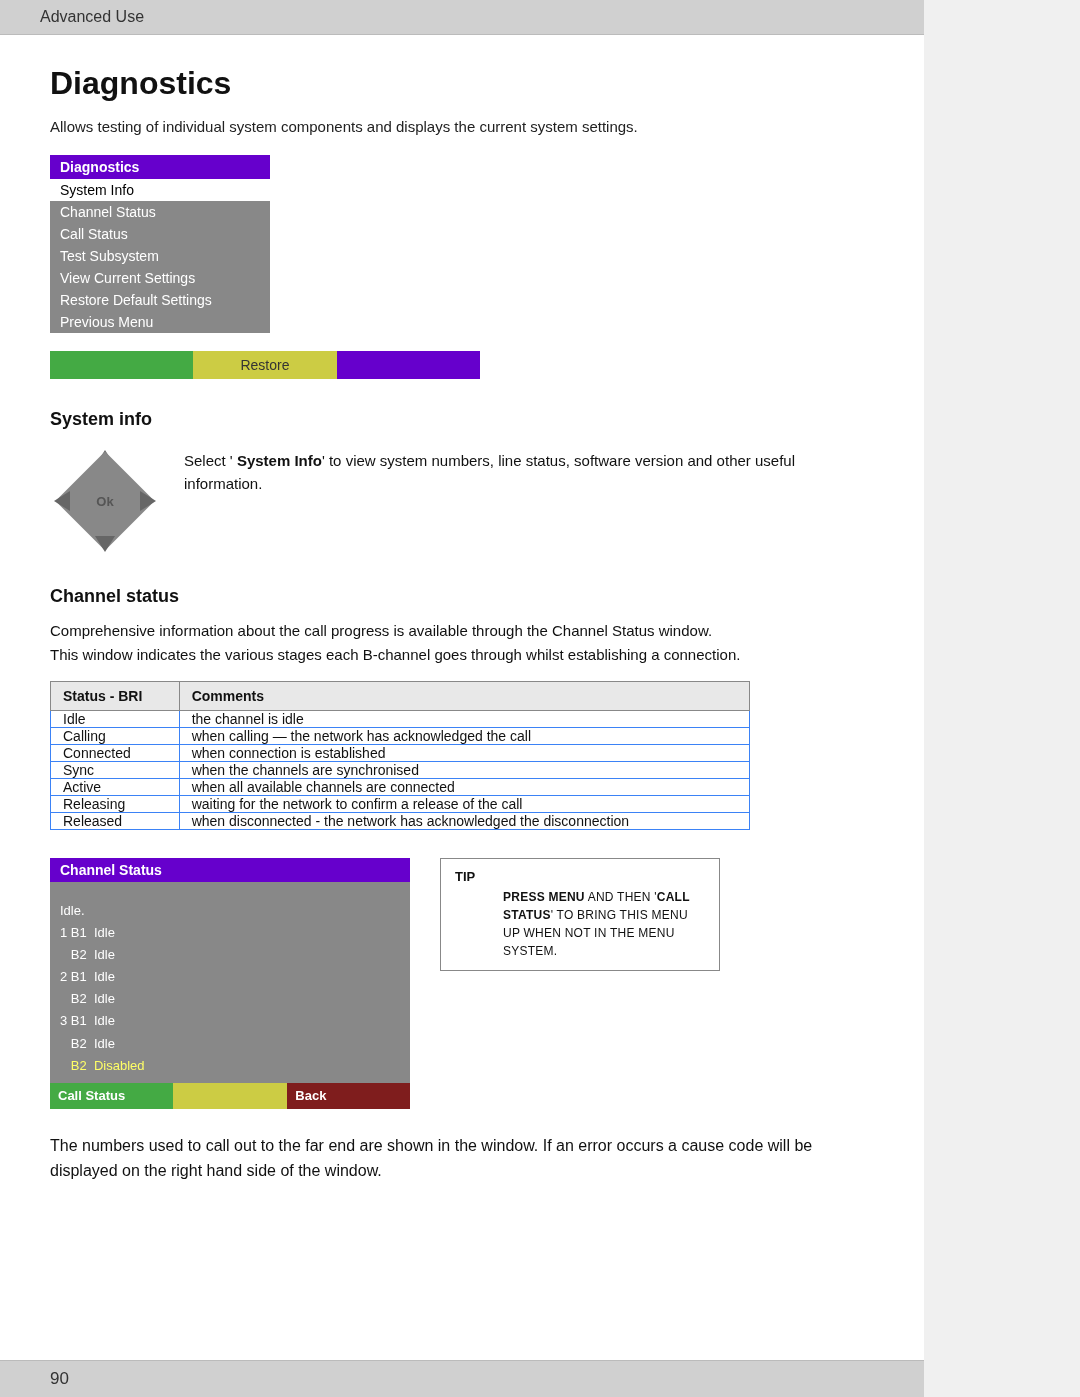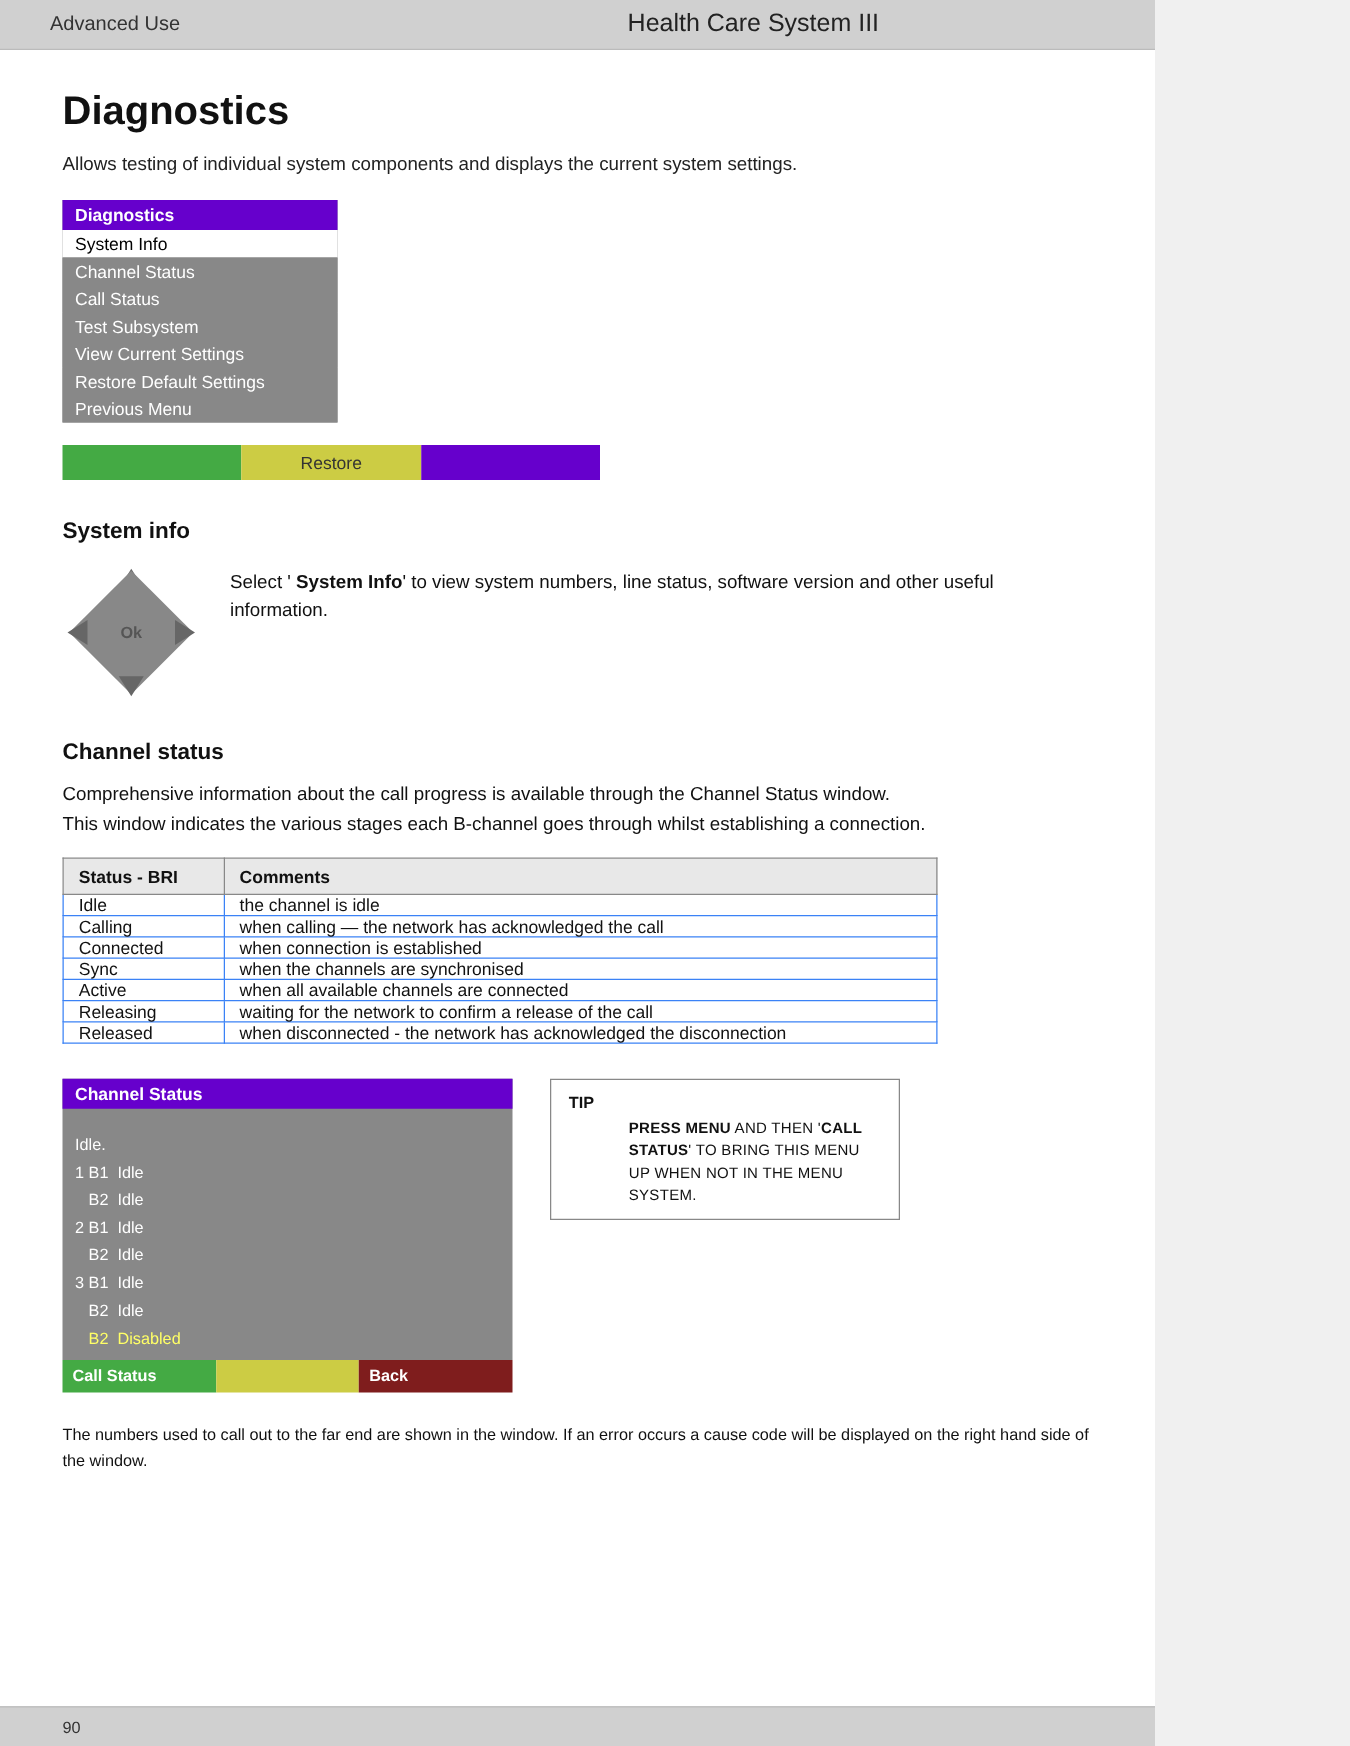--- a/index.html
+++ b/index.html
@@ -296,40 +296,39 @@
       font-size: 12px;
       text-transform: uppercase;
       line-height: 1.5;
       letter-spacing: 0.02em;
       margin-left: 48px;
     }
     .tip-text strong {
       font-weight: bold;
     }
     .bottom-text {
-      font-size: 13px;
+      font-size: 16px;
       line-height: 1.6;
       margin-bottom: 22px;
     }
     .footer {
       background: #d0d0d0;
       padding: 8px 50px;
-      font-size: 13px;
+      font-size: 17px;
       color: #333;
       border-top: 1px solid #bbb;
     }
   </style>
 </head>
 <body>
 
 <div class="page">
 
   <div class="header">
     <span class="header-left">Advanced Use</span>
-    <span class="header-center">Health Care System III</span>
   </div>
 
   <div class="content">
 
     
     <div class="page-title">Diagnostics</div>
 
     
     <p class="intro-text">Allows testing of individual system components and displays the current system settings.</p>
 

